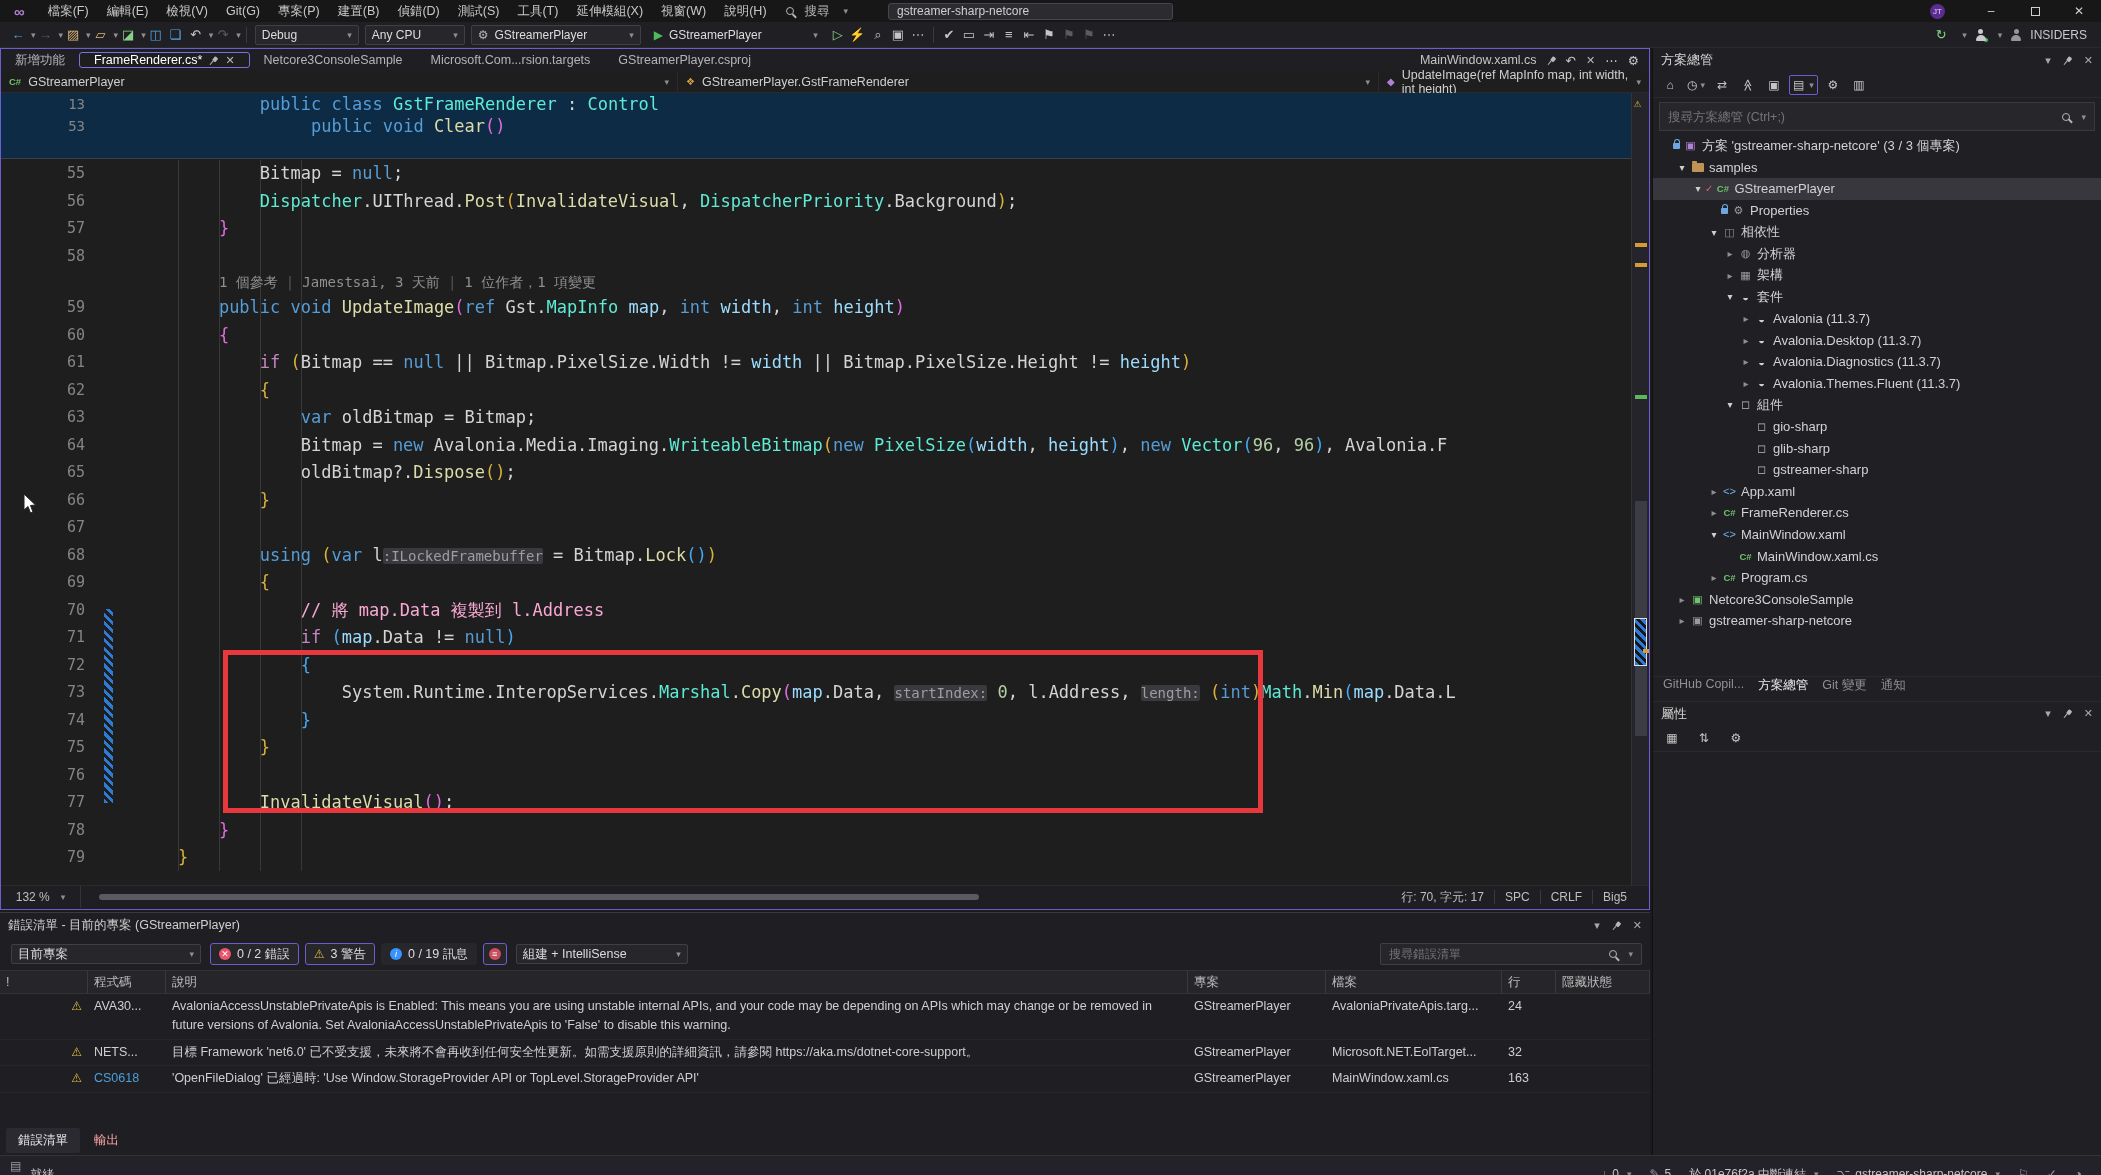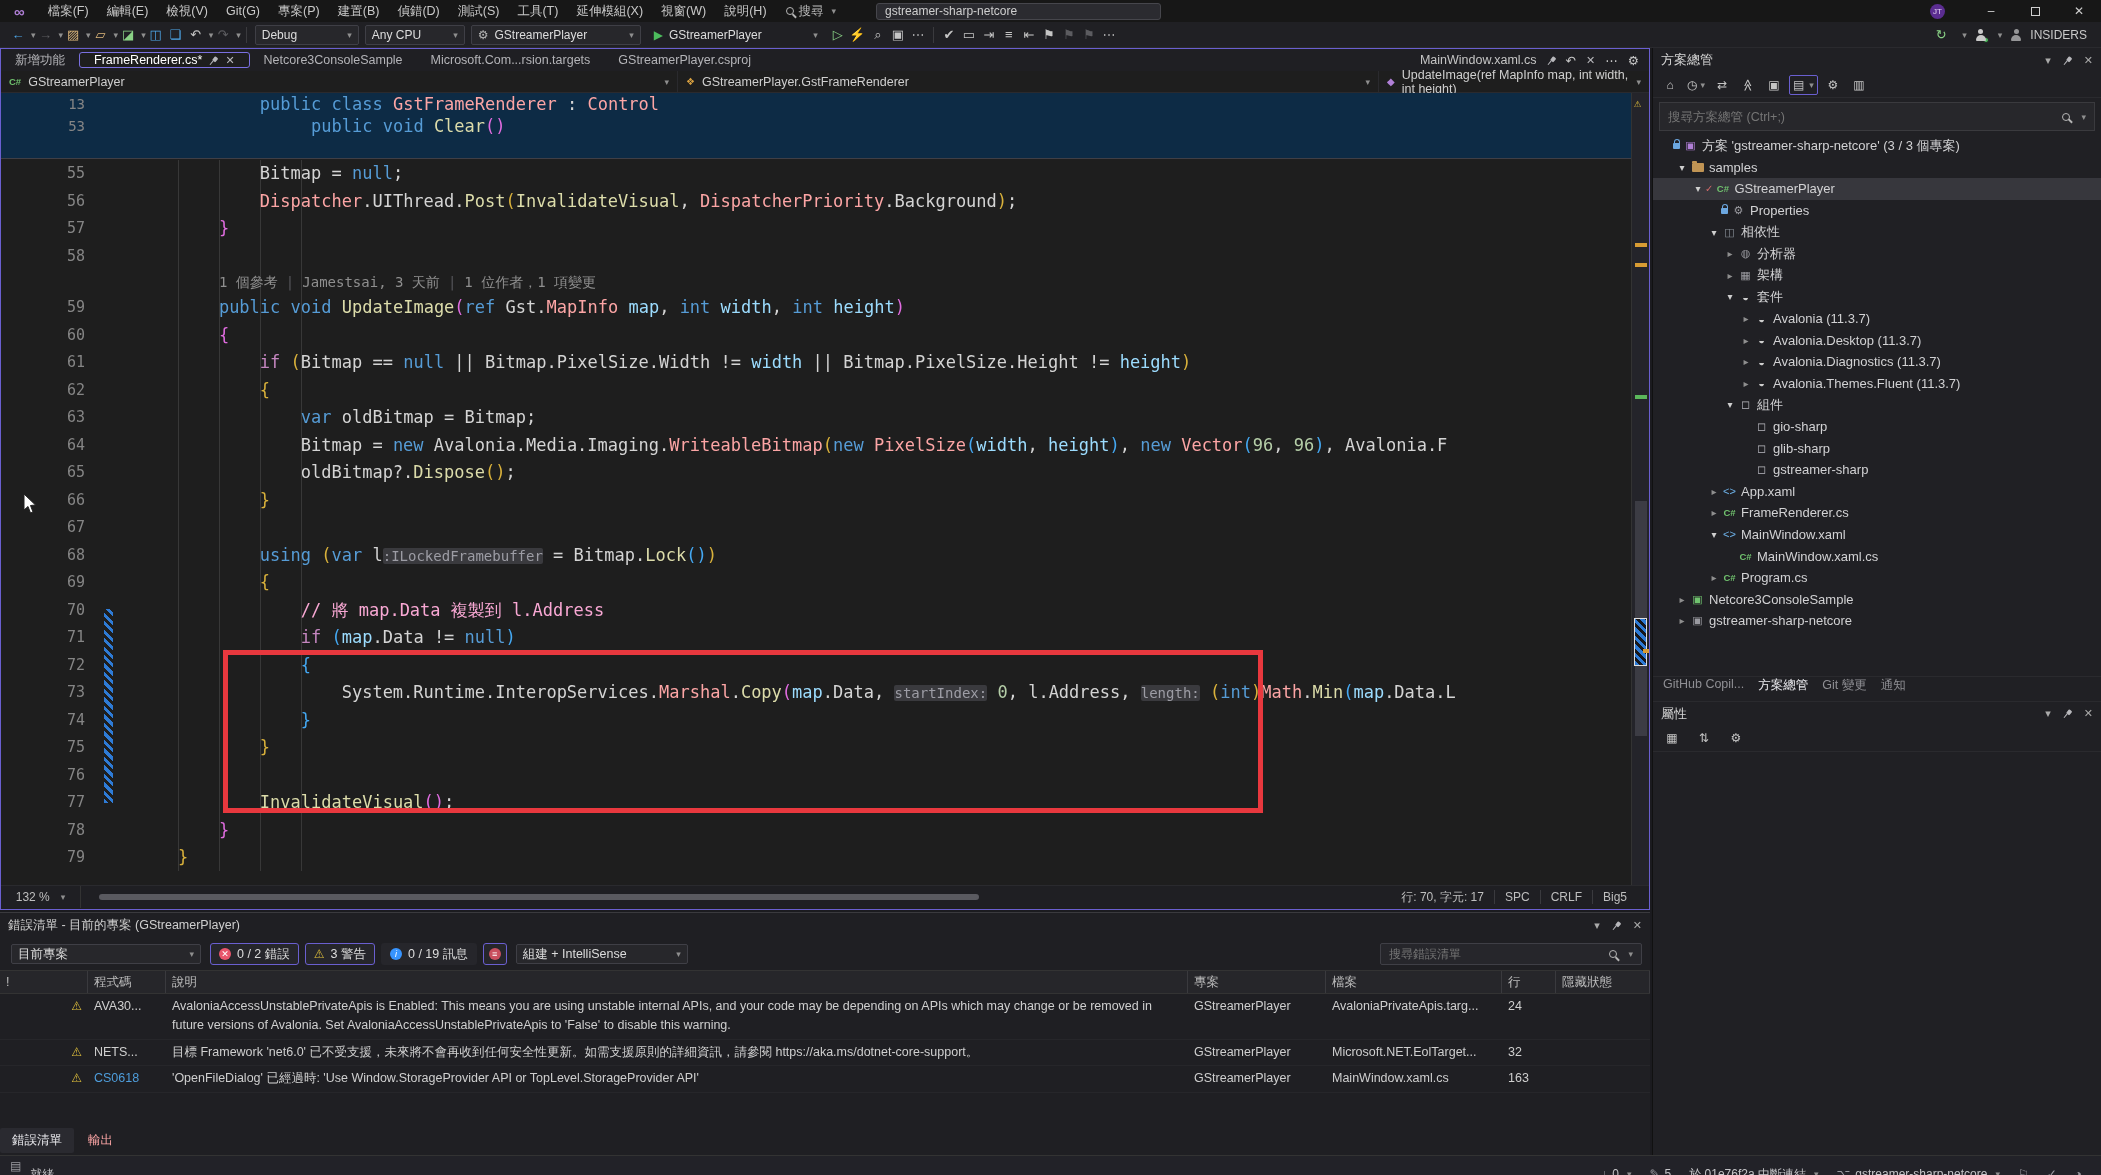--- a/index.html
+++ b/index.html
@@ -7,21 +7,21 @@
   #app{position:relative;width:2101px;height:1175px;background:#1b1b1f;font-family:"Liberation Sans",sans-serif;color:#ccc;overflow:hidden;}
   .abs{position:absolute;}
   .flex{display:flex;align-items:center;}
   .ni{user-select:none;}
 
   
   #titlebar{left:0;top:0;width:2101px;height:22px;background:#171717;display:flex;align-items:center;font-size:12.5px;color:#c9c9c9;}
   #accent-line{left:1130px;top:0;width:971px;height:2px;background:#7b6fe0;}
   .vs-logo{color:#b07fd6;font-size:15px;font-weight:bold;margin:0 14px 0 14px;}
   .menu-item{padding:0 9px;height:22px;display:flex;align-items:center;cursor:default;}
-  #tb-search-btn{margin-left:10px;display:flex;align-items:center;gap:5px;color:#bbb;}
+  #tb-search-btn{margin-left:10px;display:flex;align-items:center;gap:11px;color:#bbb;}
   #tb-search-box{margin-left:40px;width:285px;height:17px;background:#2b2b30;border:1px solid #46464c;border-radius:3px;color:#cfcfcf;font-size:12px;padding:0 8px;font-family:"Liberation Sans",sans-serif;}
   .win-btns{margin-left:auto;display:flex;align-items:center;height:22px;}
   .avatar{width:15px;height:15px;border-radius:50%;background:#5b2d91;color:#e6d6f5;font-size:8px;display:flex;align-items:center;justify-content:center;margin-right:24px;}
   .winbtn{width:44px;height:22px;display:flex;align-items:center;justify-content:center;color:#cfcfcf;font-size:12px;}
   .winbtn .sq{width:9px;height:9px;border:1px solid #cfcfcf;}
   .mag{display:inline-block;width:8px;height:8px;border:1.5px solid #b5b5b5;border-radius:50%;position:relative;}
   .mag::after{content:"";position:absolute;width:5px;height:1.5px;background:#b5b5b5;transform:rotate(45deg);right:-4px;bottom:-2px;}
   .chev{font-size:9px;color:#8f8f8f;margin-left:3px;}
 
   
@@ -61,21 +61,21 @@
   .guide{position:absolute;top:67px;width:0;height:711px;border-left:1px solid #383838;}
   #sticky{position:absolute;left:0;top:0;width:1630px;height:66px;background:#0d2b45;border-bottom:1px solid #3f3f46;}
   .srow{height:22px;line-height:22px;display:flex;white-space:pre;}
   #lines{position:absolute;left:0;top:67px;width:1630px;}
   .crow{height:27.5px;line-height:27.5px;display:flex;white-space:pre;}
   .ln{width:84px;text-align:right;color:#858585;font-size:15px;flex:none;padding-right:0;}
   .codetxt{margin-left:52px;white-space:pre;}
   .srow .ln{font-size:14px;}
   .codelens{height:24px;line-height:24px;font-size:14px;color:#8f8f8f;padding-left:218px;font-family:"DejaVu Sans Mono","Liberation Mono",monospace;display:flex;align-items:center;gap:8px;white-space:pre;}
   .cl-sep{color:#55555a;}
-  .tk-w{color:#d4d4d4}.tk-k{color:#569cd6}.tk-c{color:#c586c0}.tk-t{color:#fca5a5}.tk-m{color:#dcdcaa}
+  .tk-w{color:#d4d4d4}.tk-k{color:#569cd6}.tk-c{color:#c586c0}.tk-t{color:#5eead4}.tk-m{color:#dcdcaa}
   .tk-v{color:#9cdcfe}.tk-n{color:#b5cea8}.tk-cm{color:#f9a8d4}
   .tk-b1{color:#e06ce0}.tk-b2{color:#d9b13b}.tk-b3{color:#44a8f2}
   .tk-h{background:#3a3a3e;color:#9d9da5;font-size:14px;border-radius:2px;}
   #change-bar{position:absolute;left:103px;top:515.5px;width:9px;height:194px;background:repeating-linear-gradient(45deg,#2e7bd6 0 3px,#1e1e1e 3px 6px);}
   #red-box{position:absolute;left:222px;top:556.5px;width:1040px;height:163px;border:5px solid #e8383e;}
   #mouse-cursor{position:absolute;left:22px;top:400px;}
   
   #vsb{position:absolute;right:0;top:0;width:18px;height:792px;background:#24242a;border-left:1px solid #333;}
   #vsb .warn{position:absolute;left:2px;top:3px;color:#e3c23c;font-size:12px;}
   .sb-mark{position:absolute;left:3px;width:12px;}
@@ -101,21 +101,21 @@
   .info-dot{width:12px;height:12px;border-radius:50%;background:#3794ff;color:#fff;font-size:9px;font-style:italic;display:flex;align-items:center;justify-content:center;}
   .warn-tri{color:#e3c23c;font-size:12px;}
   #ep-search{margin-left:auto;width:262px;height:22px;background:#26262b;border:1px solid #3f3f46;border-radius:2px;display:flex;align-items:center;padding:0 8px;gap:8px;}
   #ep-search input{flex:1;background:transparent;border:none;outline:none;color:#bbb;font-size:12px;font-family:"Liberation Sans",sans-serif;}
   #ep-grid-header{height:24px;background:#26262a;border-top:1px solid #333;border-bottom:1px solid #333;display:grid;grid-template-columns:88px 78px 1022px 138px 176px 54px auto;align-items:center;color:#bdbdbd;}
   #ep-grid-header div{padding:0 6px;border-right:1px solid #3a3a3e;height:100%;display:flex;align-items:center;}
   .ep-row{display:grid;grid-template-columns:88px 78px 1022px 138px 176px 54px auto;color:#cfcfcf;border-bottom:1px solid #26262a;}
   .ep-row div{padding:3px 6px;line-height:1.55;}
   .ep-row .sev{text-align:right;}
   .code-link{color:#4e9ddb;}
-  #ep-tabs{position:absolute;left:0;bottom:2px;display:flex;gap:2px;font-size:12.5px;}
+  #ep-tabs{position:absolute;left:0;bottom:2px;display:flex;gap:2px;padding-left:6px;font-size:12.5px;}
   .ep-tab{padding:4px 12px;color:#fca5a5;}
   .ep-tab.active{color:#e8e8ec;background:#2a2a30;border-radius:2px;}
 
   
   #right-panel{left:1652px;top:48px;width:449px;height:1107px;background:#202024;border-left:1px solid #111;font-size:13px;}
   .rp-header{height:24px;display:flex;align-items:center;padding:0 8px;color:#d5d5d5;}
   #se-toolbar{height:26px;display:flex;align-items:center;gap:4px;padding:0 6px;border-bottom:1px solid #2a2a2e;color:#c5c5c5;}
   .se-ico{min-width:22px;height:20px;display:flex;align-items:center;justify-content:center;font-size:12px;}
   .se-ico.boxed{border:1px solid #6a5fd0;border-radius:2px;gap:2px;padding:0 3px;}
   #se-search{margin:4px 6px;height:29px;background:#27272b;border:1px solid #3a3a3e;display:flex;align-items:center;padding:0 8px;gap:8px;}

